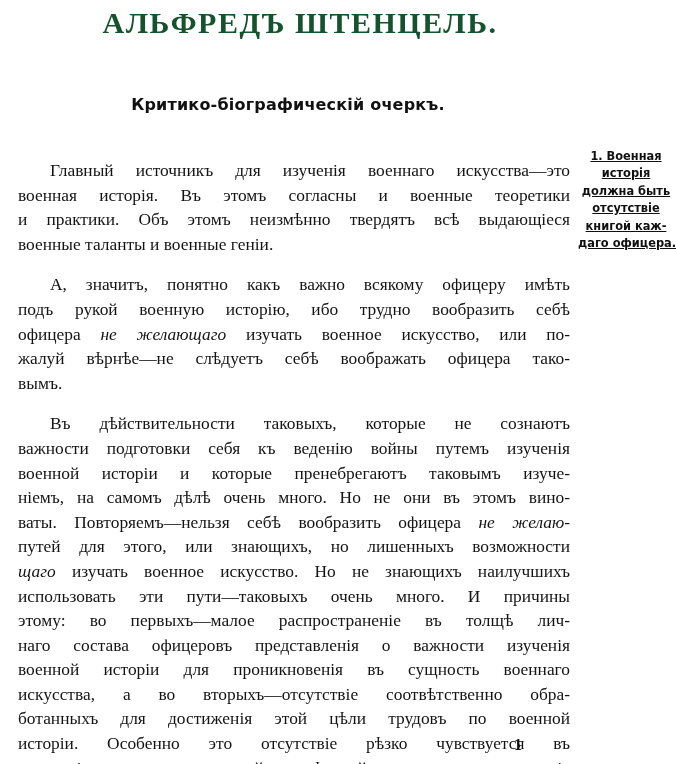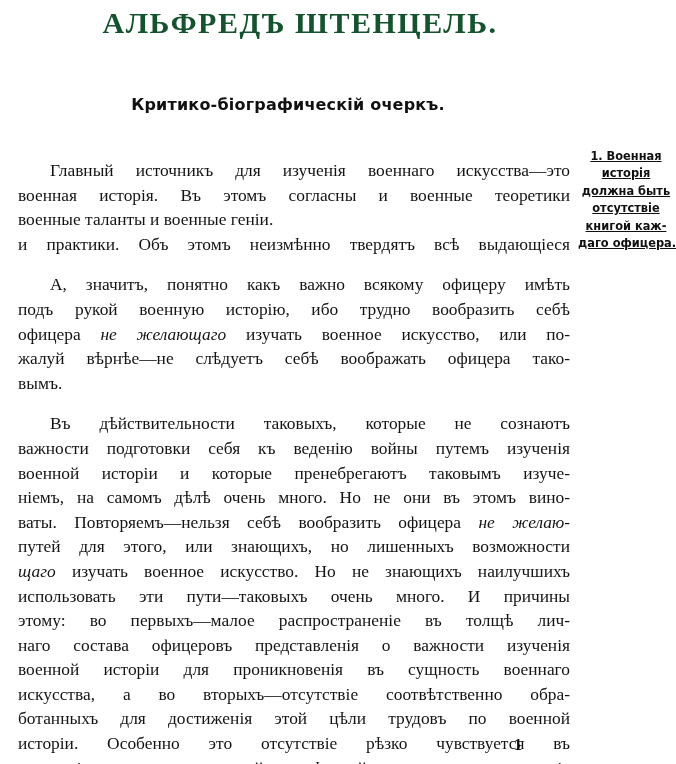--- a/index.html
+++ b/index.html
@@ -120,22 +120,22 @@
 <div class="page">
 
   <div class="title">АЛЬФРЕДЪ ШТЕНЦЕЛЬ.</div>
 
   <div class="subtitle">Критико-біографическій очеркъ.</div>
 
   <div class="body-col">
     <div class="para" id="para-1">
         <span class="ln"><span class="indent-space"></span>Главный источникъ для изученія военнаго искусства—это</span>
         <span class="ln">военная исторія. Въ этомъ согласны и военные теоретики</span>
+        <span class="ln">и практики. Объ этомъ неизмѣнно твердятъ всѣ выдающіеся</span>
         <span class="ln last">военные таланты и военные геніи.</span>
-        <span class="ln">и практики. Объ этомъ неизмѣнно твердятъ всѣ выдающіеся</span>
       </div>
     <div class="para" id="para-2">
         <span class="ln"><span class="indent-space"></span>А, значитъ, понятно какъ важно всякому офицеру имѣть</span>
         <span class="ln">подъ рукой военную исторію, ибо трудно вообразить себѣ</span>
         <span class="ln">офицера <span class="it">не желающаго</span> изучать военное искусство, или по-</span>
         <span class="ln">жалуй вѣрнѣе—не слѣдуетъ себѣ воображать офицера тако-</span>
         <span class="ln last">вымъ.</span>
       </div>
     <div class="para" id="para-3">
         <span class="ln"><span class="indent-space"></span>Въ дѣйствительности таковыхъ, которые не сознаютъ</span>

